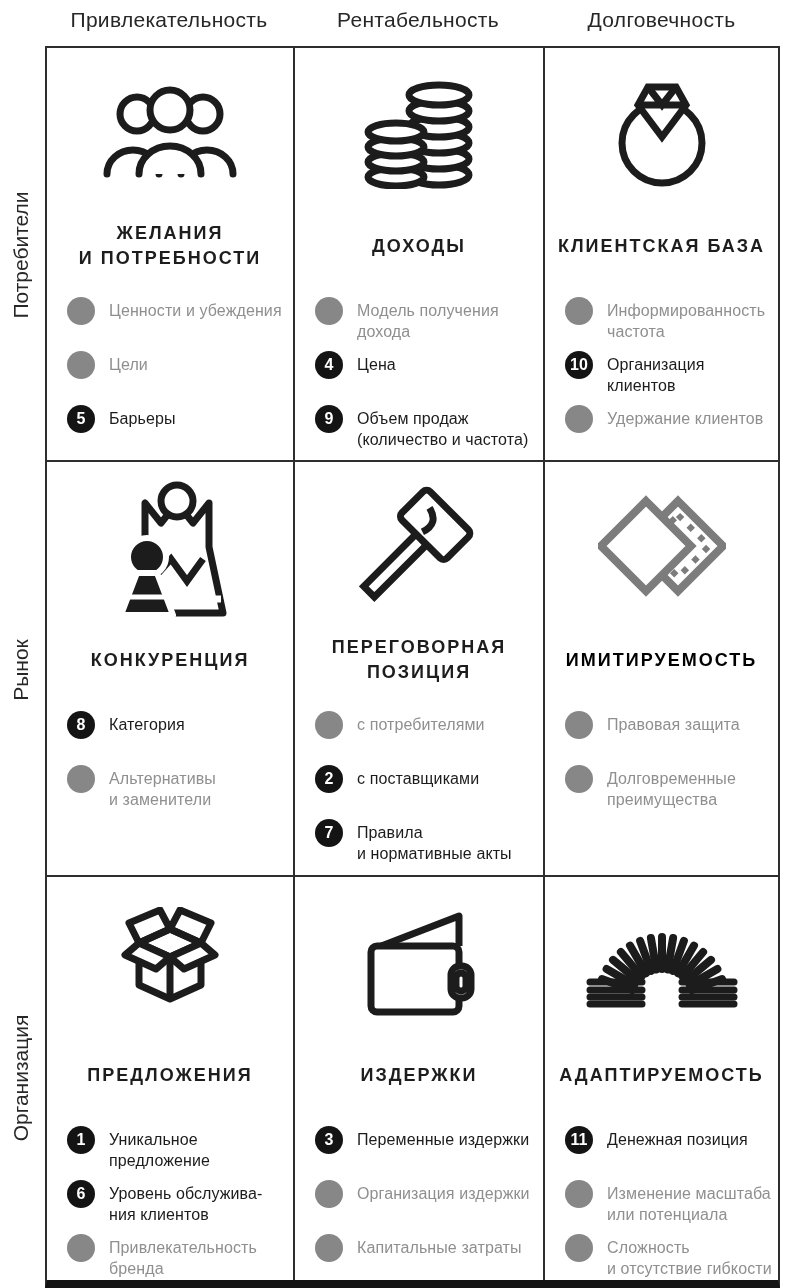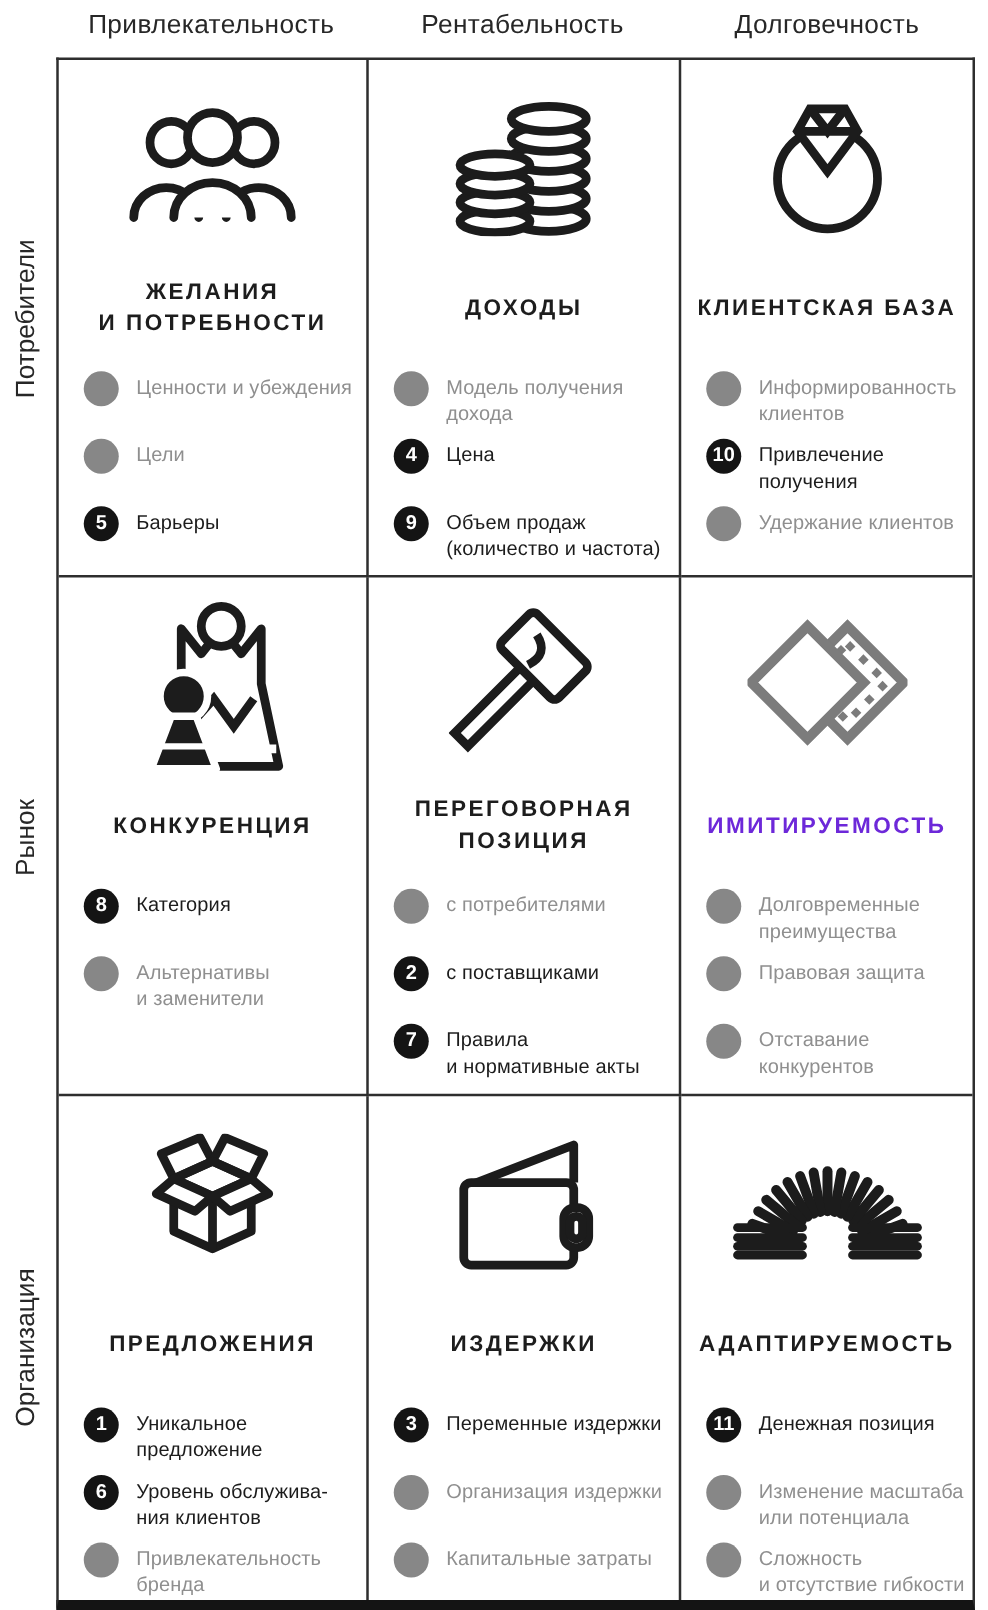--- a/index.html
+++ b/index.html
@@ -33,21 +33,21 @@
   }
   .cell:nth-child(3n){border-right:none}
   .cell:nth-child(n+7){border-bottom:none}
   .icon-box{height:156px;flex:none;display:flex;align-items:center;justify-content:center;
     padding-top:12px;box-sizing:border-box;}
   .title{
     height:84px;flex:none;display:flex;flex-direction:column;justify-content:center;
     text-align:center;font-size:18px;font-weight:700;letter-spacing:2px;line-height:25px;
     color:#1d1d1d;white-space:nowrap;
   }
-  .gray-title .title{color:#6d28d9}
+  .gray-title .title{color:#000000}
   .items{align-self:stretch;flex:1;padding:12px 4px 0 20px;display:flex;flex-direction:column}
   .item{display:flex;align-items:flex-start;min-height:54px}
   .bullet{width:28px;height:28px;border-radius:50%;background:#878787;flex:none;
     margin:-3px 14px 0 0;}
   .bullet.num{background:#141414;color:#fff;display:flex;align-items:center;
     justify-content:center;font-size:16px;font-weight:700;}
   .txt{font-size:16px;line-height:21px;color:#8f8f8f;letter-spacing:.1px}
   .txt.dark{color:#1c1c1c}
   .txt span{display:block}
   svg{display:block}
@@ -157,27 +157,27 @@
       </svg>
     </div>
     <div class="title">
       <span>КЛИЕНТСКАЯ БАЗА</span>
     </div>
     <div class="items">
       <div class="item">
         <span class="bullet"></span>
         <span class="txt">
             <span>Информированность</span>
-            <span>клиентов</span>
+            <span>частота</span>
           </span>
       </div>
       <div class="item">
         <span class="bullet num">10</span>
         <span class="txt dark">
-            <span>Привлечение получения</span>
+            <span>Организация клиентов</span>
           </span>
       </div>
       <div class="item">
         <span class="bullet"></span>
         <span class="txt">
             <span>Удержание клиентов</span>
           </span>
       </div>
     </div>
   </div>
@@ -259,35 +259,28 @@
         <path d="M48 8 L93 53 L48 98 L3 53 Z" fill="#fff" stroke="#7c7c7c" stroke-width="8"></path>
       </svg>
     </div>
     <div class="title">
       <span>ИМИТИРУЕМОСТЬ</span>
     </div>
     <div class="items">
       <div class="item">
         <span class="bullet"></span>
         <span class="txt">
+            <span>Правовая защита</span>
+          </span>
+      </div>
+      <div class="item">
+        <span class="bullet"></span>
+        <span class="txt">
             <span>Долговременные</span>
             <span>преимущества</span>
-          </span>
-      </div>
-      <div class="item">
-        <span class="bullet"></span>
-        <span class="txt">
-            <span>Правовая защита</span>
-          </span>
-      </div>
-      <div class="item">
-        <span class="bullet"></span>
-        <span class="txt">
-            <span>Отставание</span>
-            <span>конкурентов</span>
           </span>
       </div>
     </div>
   </div>
 
   <div class="cell">
     <div class="icon-box">
       <svg width="124" height="108" viewBox="0 0 124 108">
         <path class="ikw" stroke-width="6" stroke-linejoin="round" d="M62 22 L31 36 L21 16 L52 3 Z"></path>
         <path class="ikw" stroke-width="6" stroke-linejoin="round" d="M62 22 L93 36 L103 16 L72 3 Z"></path>

